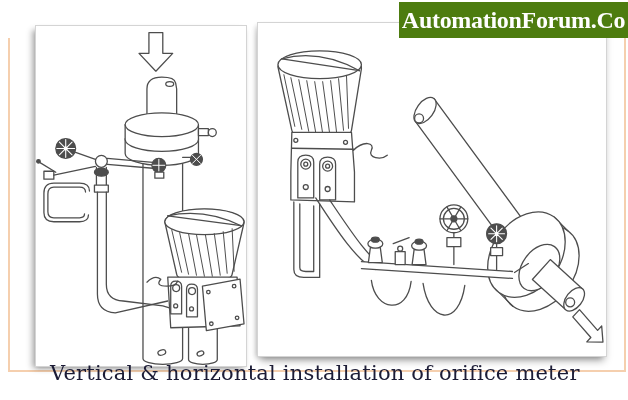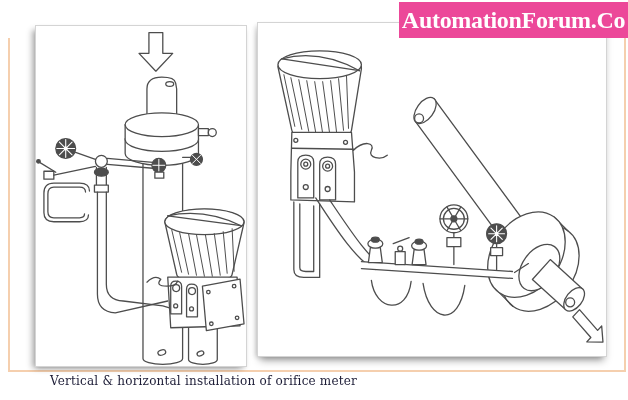--- a/index.html
+++ b/index.html
@@ -15,30 +15,30 @@
   .panel-left{
     left:35px;top:25px;width:212px;height:342px;
     box-shadow:-5px 3px 6px -2px rgba(0,0,0,.30), 0 3px 5px -2px rgba(0,0,0,.25);
   }
   .panel-right{
     left:257px;top:22px;width:350px;height:335px;
     box-shadow:0 6px 8px -3px rgba(0,0,0,.40), -3px 2px 5px -2px rgba(0,0,0,.2);
   }
   .panel svg{display:block;width:100%;height:100%;}
   .banner{
-    position:absolute;left:399px;top:2px;width:229px;height:36px;background:#ec4899;
+    position:absolute;left:399px;top:2px;width:229px;height:36px;background:#4d7c0f;
     display:flex;align-items:center;justify-content:center;z-index:10;
   }
   .banner-text{
     color:#ffffff;font-family:"Liberation Serif", serif;font-weight:bold;
     font-size:24px;letter-spacing:-0.3px;white-space:nowrap;
   }
   .caption{
-    position:absolute;left:50px;top:374px;color:#1c1c36;
-    font-family:"DejaVu Serif", serif;font-size:12px;letter-spacing:.2px;white-space:nowrap;
+    position:absolute;left:50px;top:361px;color:#1c1c36;
+    font-family:"DejaVu Serif", serif;font-size:21px;letter-spacing:.2px;white-space:nowrap;
   }
 </style>
 </head>
 <body>
 
 <div class="frame-line frame-left"></div>
 <div class="frame-line frame-right"></div>
 <div class="frame-line frame-bottom"></div>
 
 <div class="panel panel-left">

